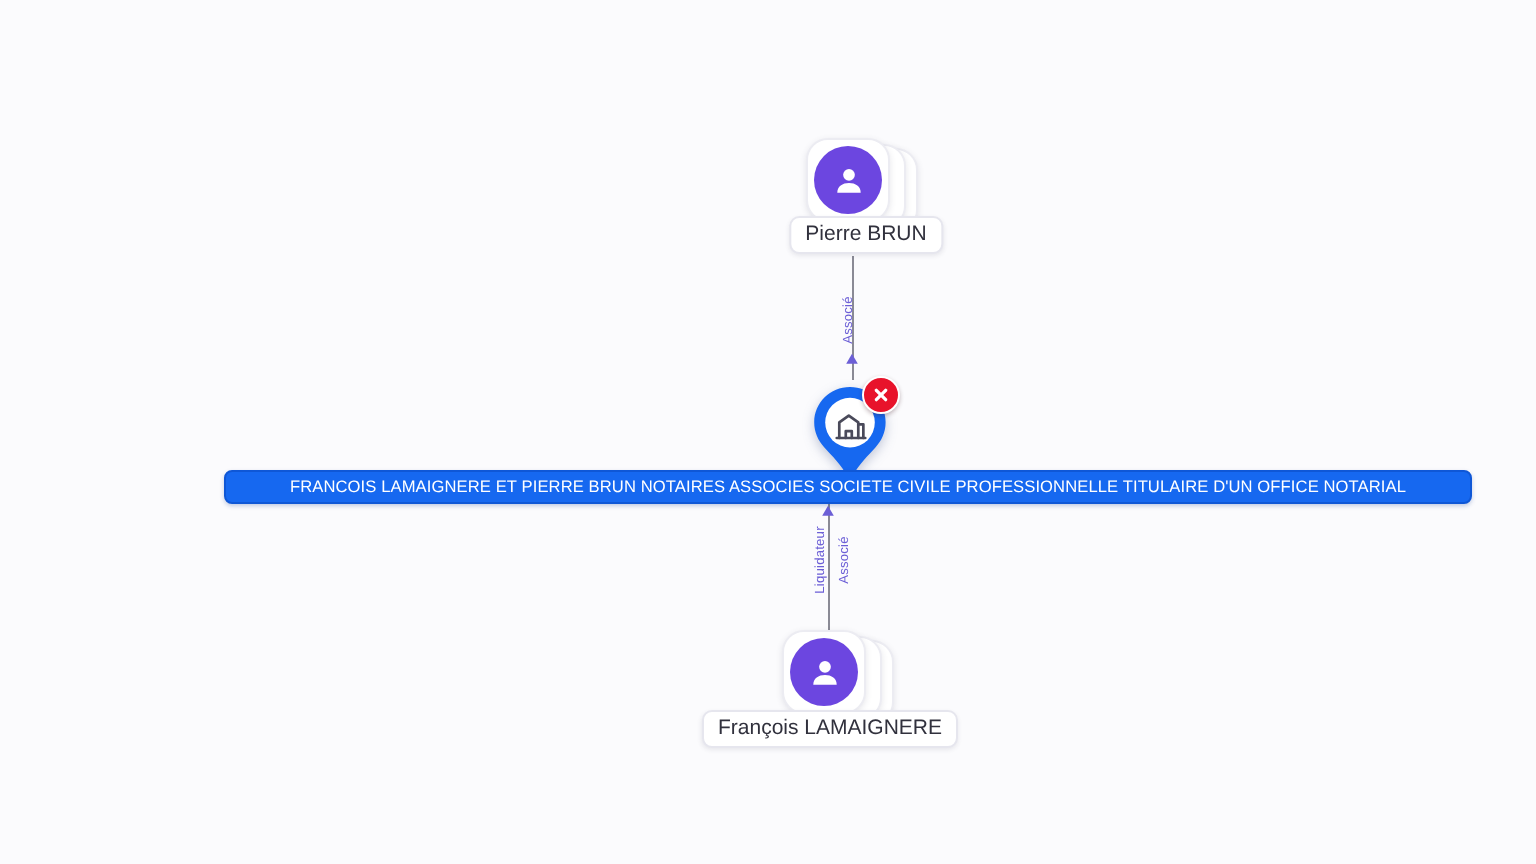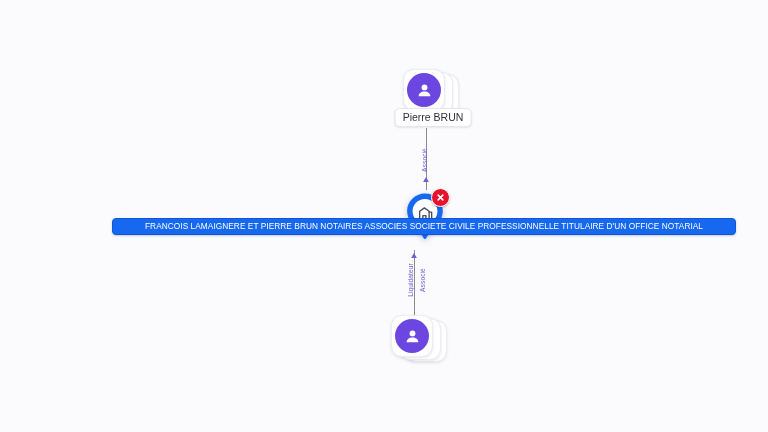--- a/index.html
+++ b/index.html
@@ -118,21 +118,21 @@
     line-height: 12px;
     color: #31313d;
     white-space: nowrap;
     box-shadow: 0 1px 2px rgba(60, 60, 90, 0.10);
   }
 
   
   .company-banner {
     position: absolute;
     left: 72px;
-    top: 218px;
+    top: 235px;
     width: 622px;
     height: 15px;
     background: #1668f0;
     border: 1px solid #0f57d6;
     border-radius: 4px;
     color: #ffffff;
     font-size: 8.3px;
     line-height: 15px;
     letter-spacing: 0.05px;
     text-align: center;
@@ -233,14 +233,15 @@
       <div class="card c1">
         <div class="avatar">
           <svg width="19" height="19" viewBox="0 0 24 24" fill="#ffffff">
             <circle cx="12" cy="8.1" r="3.7"></circle>
             <path d="M4.6 19.4c0-4.1 3.3-6.2 7.4-6.2s7.4 2.1 7.4 6.2z"></path>
           </svg>
         </div>
       </div>
     </div>
   </div>
+  <div class="node-label" style="left:375px; top:355px;">François LAMAIGNERE</div>
 
 </div>
 
 </body></html>

